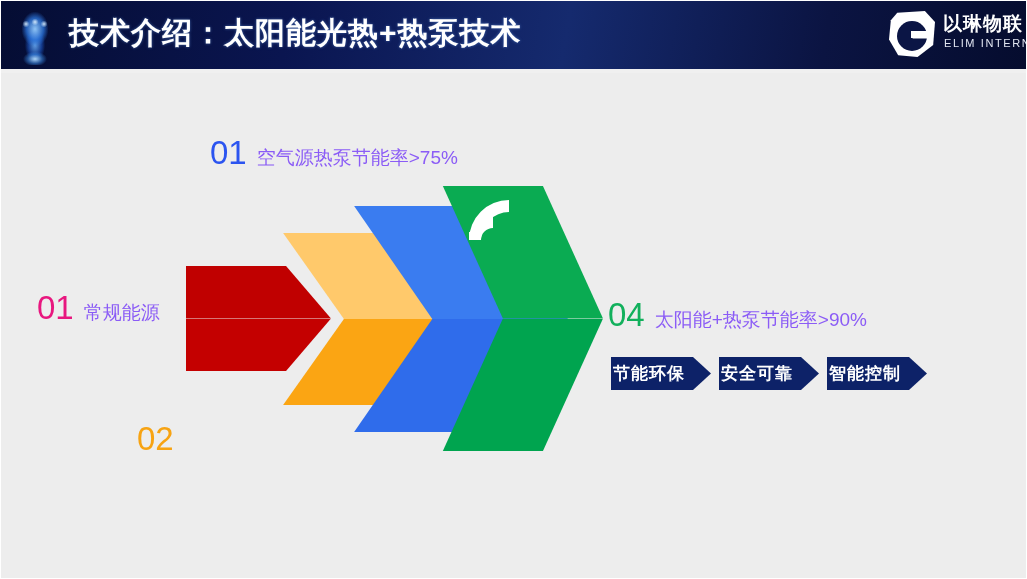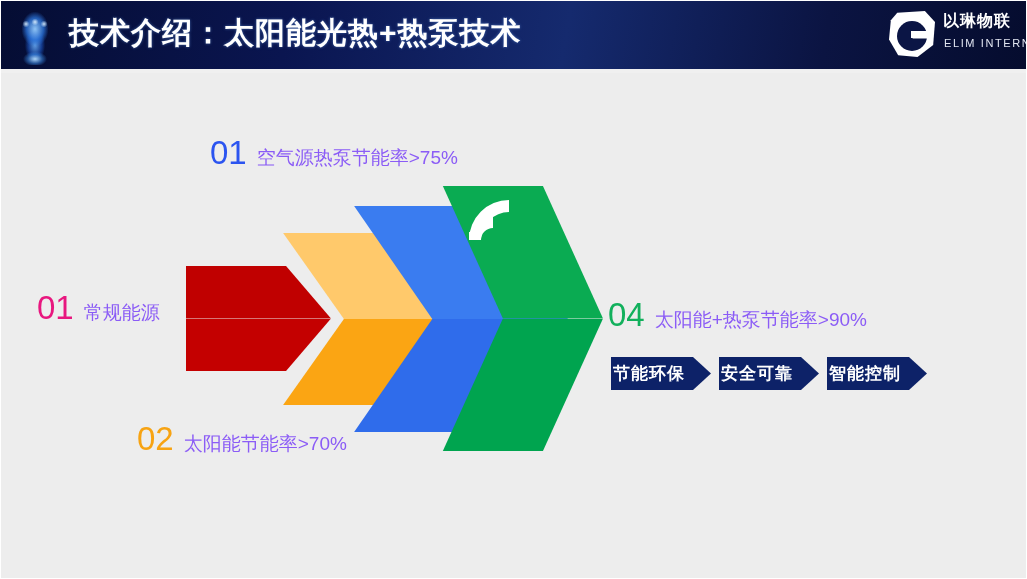--- a/index.html
+++ b/index.html
@@ -139,21 +139,21 @@
   }
   #logo-elim .mark-bar {
     position: absolute;
     left: 22px; top: 20px;
     width: 16px; height: 7px;
     background: #ffffff;
   }
   #logo-elim .cn {
     position: absolute;
     left: 54px; top: 2px;
-    font-size: 16px;
+    font-size: 19px;
     font-weight: bold;
     color: #ffffff;
     letter-spacing: 1px;
     white-space: nowrap;
   }
   #logo-elim .en {
     position: absolute;
     left: 55px; top: 28px;
     font-size: 11px;
     color: #e2e6f2;
@@ -327,21 +327,20 @@
     </svg>
   </div>
 
   <div id="label-01" class="step-label">
     <span class="step-num">01</span>
     <span class="step-text">常规能源</span>
   </div>
 
   <div id="label-02" class="step-label">
     <span class="step-num">02</span>
-    <span class="step-text">太阳能节能率&gt;70%</span>
   </div>
 
   <div id="label-03" class="step-label">
     <span class="step-num">01</span>
     <span class="step-text">空气源热泵节能率&gt;75%</span>
   </div>
 
   <div id="label-04" class="step-label">
     <span class="step-num">04</span>
     <span class="step-text">太阳能+热泵节能率&gt;90%</span>

